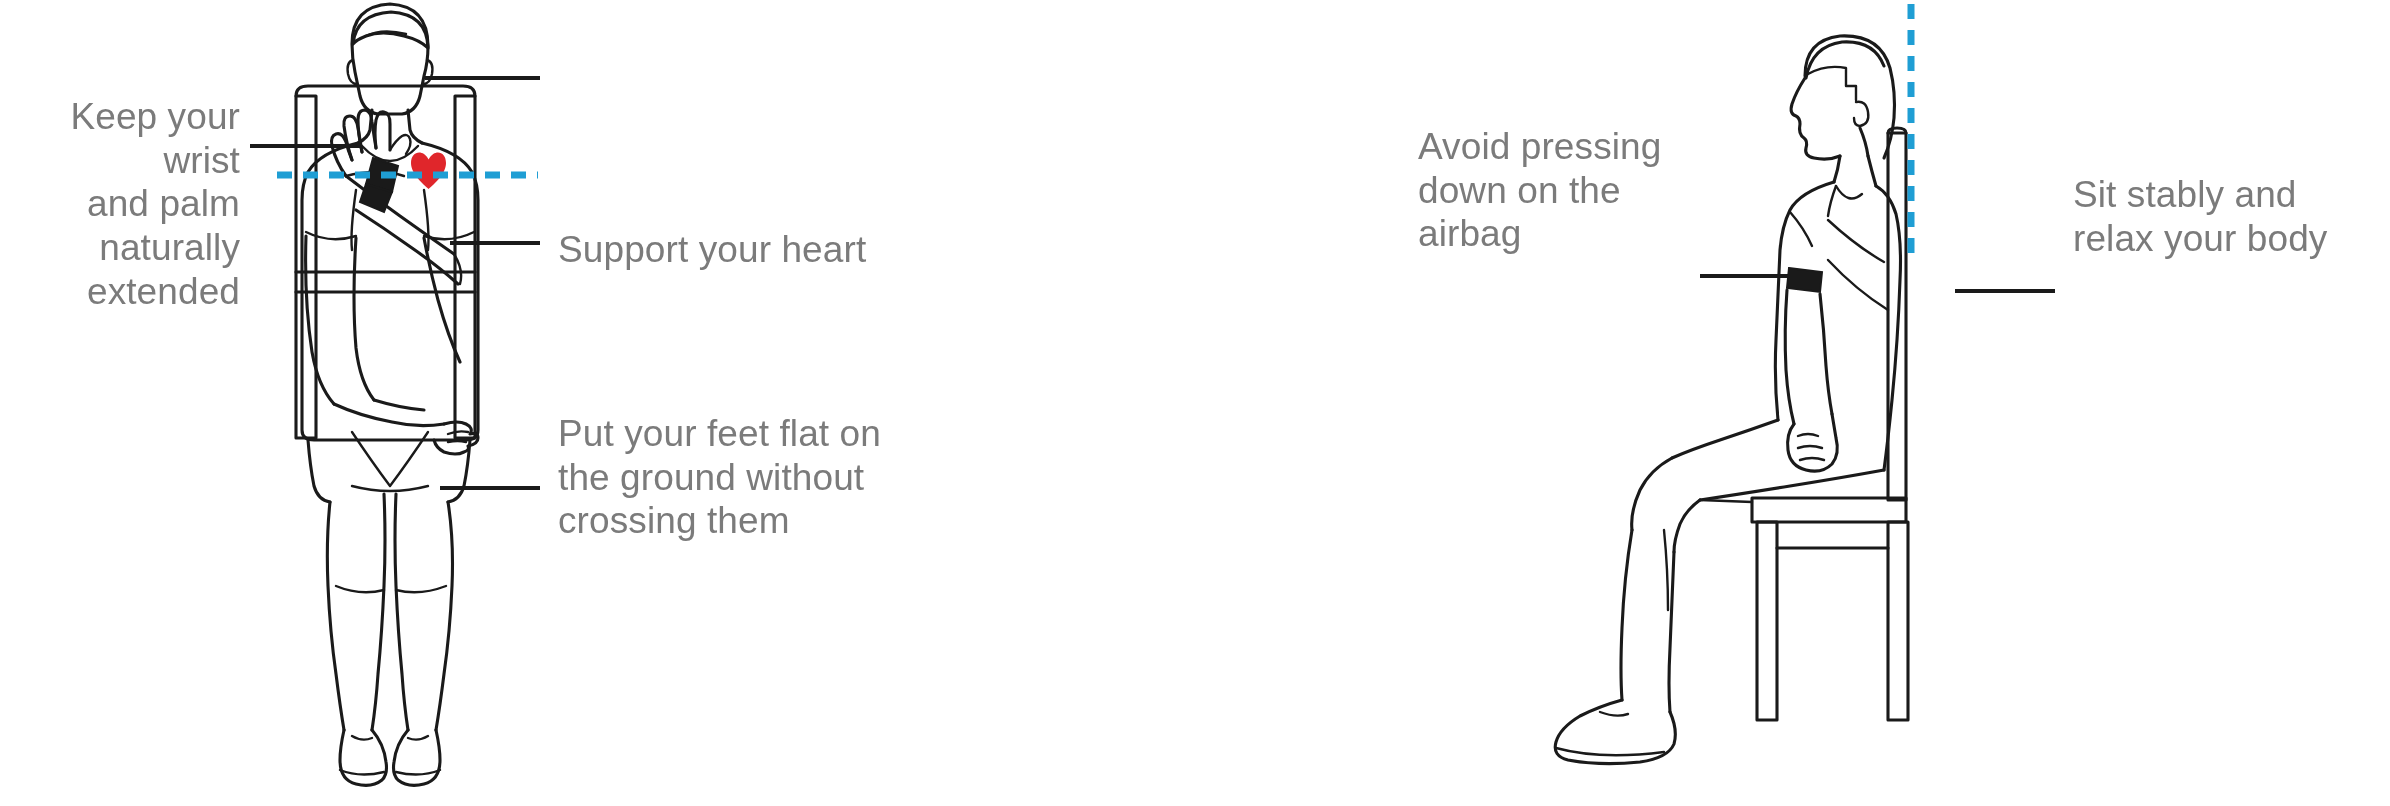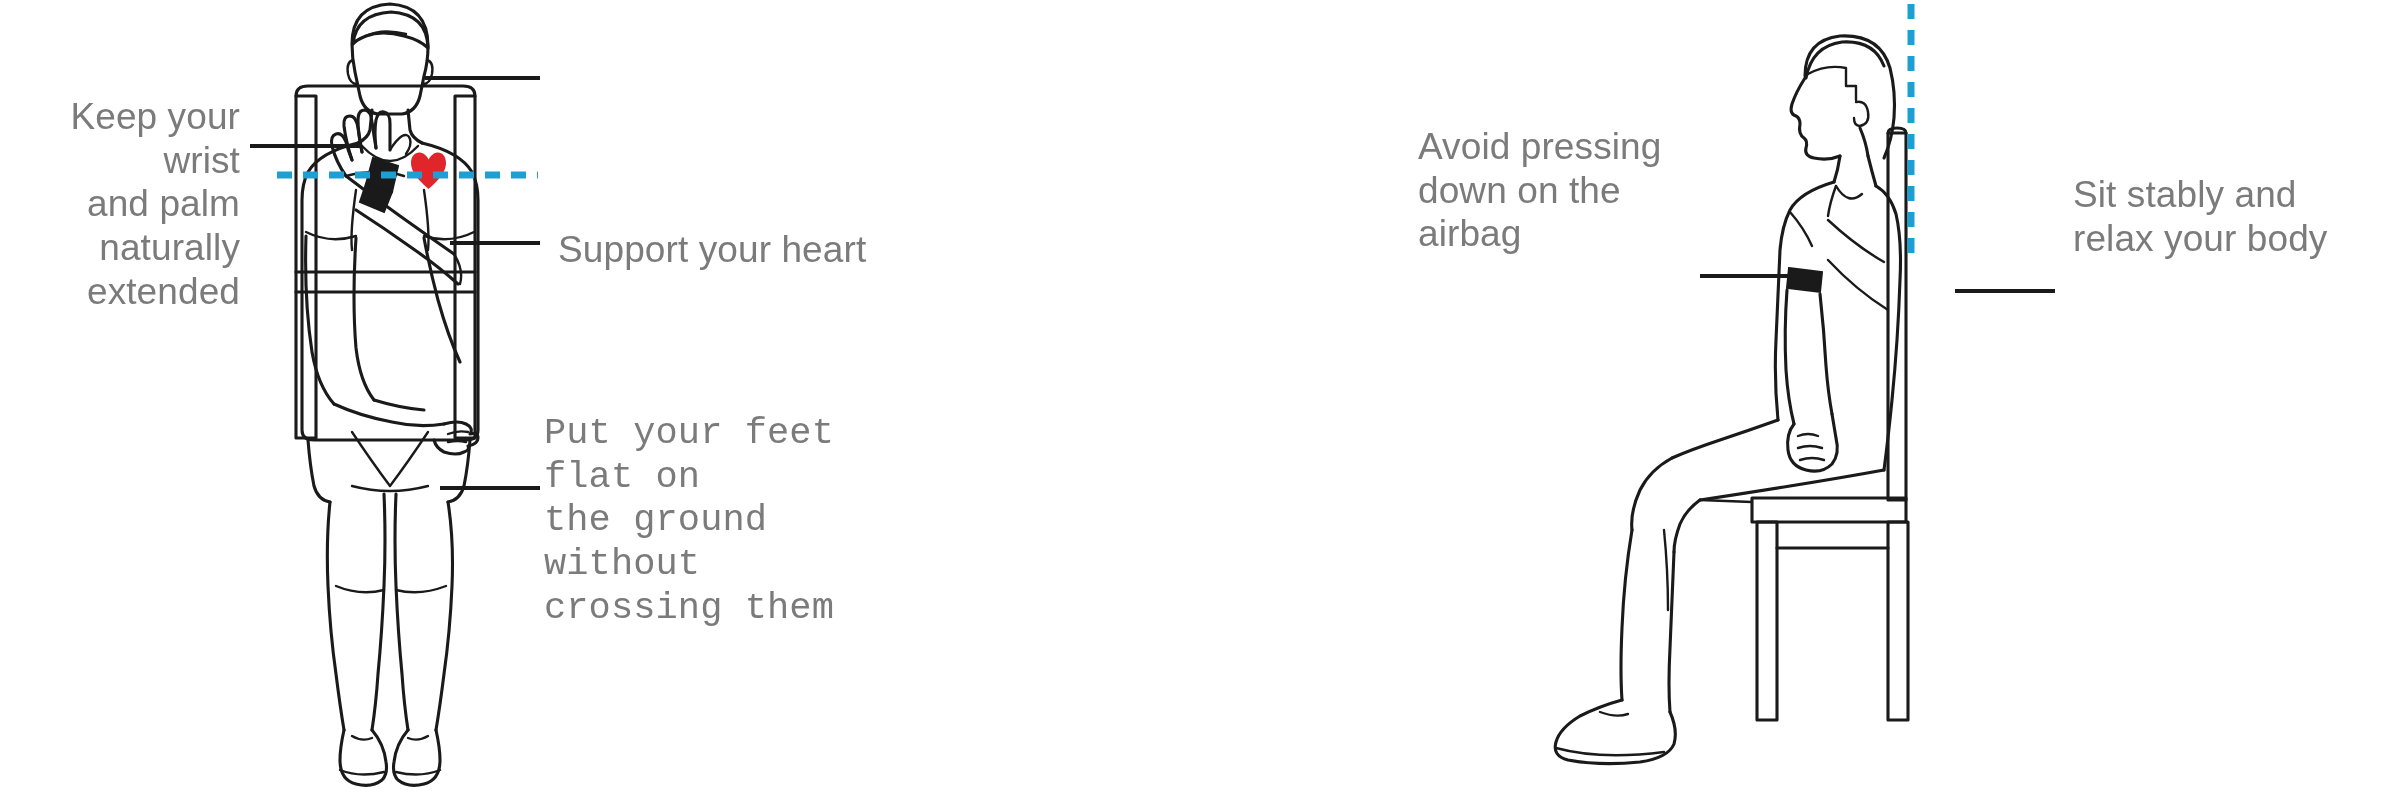--- a/index.html
+++ b/index.html
@@ -249,21 +249,21 @@
   </svg>
 
   <div class="label align-right" style="left:0px; top:95px; width:240px;">Keep your wrist
 and palm naturally
 extended</div>
 
 
 
   <div class="label" style="left:558px; top:228px; width:400px;">Support your heart</div>
 
-  <div class="label" style="left:544px; top:412px; width:400px;font-family:Liberation Mono, monospace;">Put your feet flat on
+  <div class="label" style="left:558px; top:412px; width:400px;">Put your feet flat on
 the ground without
 crossing them</div>
 
   <div class="label" style="left:1378px; top:125px; width:320px;margin-left:40px;">Avoid pressing
 down on the
 airbag</div>
 
   <div class="label" style="left:2073px; top:173px; width:330px;">Sit stably and
 relax your body</div>
 

